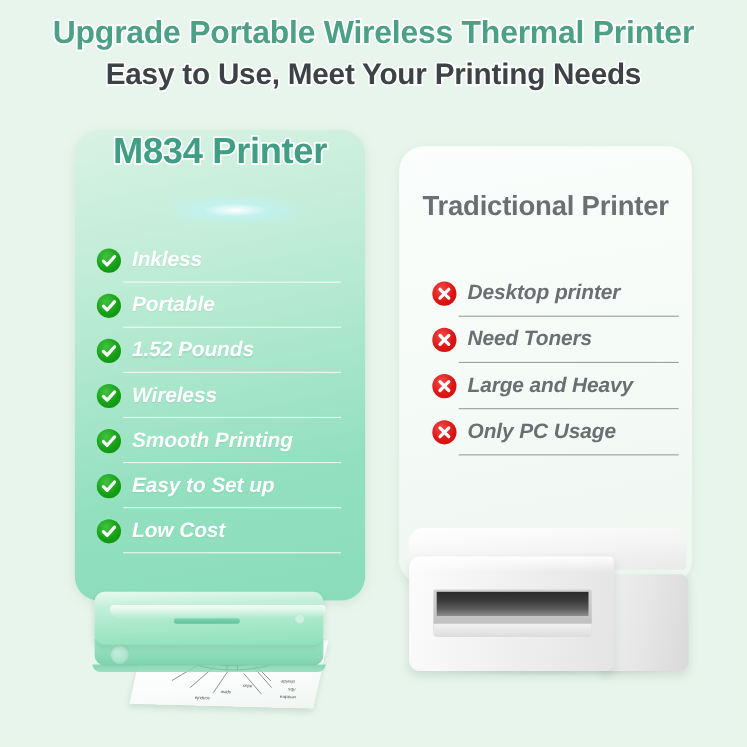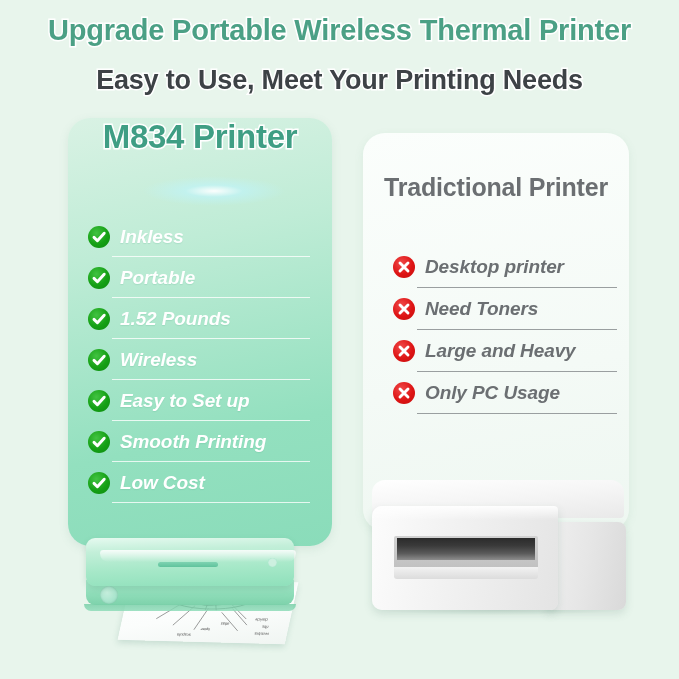--- a/index.html
+++ b/index.html
@@ -13,21 +13,21 @@
 
   
   .header{position:absolute;left:0;top:14px;width:679px;text-align:center;}
   .title-main{
     font-size:29px;font-weight:bold;letter-spacing:-0.2px;
     color:#4ba085;line-height:1.12;
     -webkit-text-stroke:3px #ffffff;paint-order:stroke fill;
     text-shadow:0 0 2px #ffffff;
   }
   .title-sub{
-    margin-top:19px;
+    margin-top:6px;
     font-size:27px;font-weight:bold;letter-spacing:-0.2px;
     color:#3d4246;line-height:1.12;
     -webkit-text-stroke:3px #ffffff;paint-order:stroke fill;
     text-shadow:0 0 2px #ffffff;
   }
 
   
   .card{position:absolute;border-radius:22px;}
   .card-left{
     left:68px;top:118px;width:264px;height:428px;
@@ -224,30 +224,30 @@
       </span>
       <span class="flabel">Wireless</span>
       <span class="fsep"></span>
     </div>
     <div class="frow">
       <span class="fico ok">
         <svg width="22" height="22" viewBox="0 0 22 22">
             <path d="M6 11.4 L9.4 14.8 L16.2 7.2" stroke="#ffffff" stroke-width="2.9" fill="none" stroke-linecap="round" stroke-linejoin="round"></path>
           </svg>
       </span>
+      <span class="flabel">Smooth Printing</span>
+      <span class="fsep"></span>
+    </div>
+    <div class="frow">
+      <span class="fico ok">
+        <svg width="22" height="22" viewBox="0 0 22 22">
+            <path d="M6 11.4 L9.4 14.8 L16.2 7.2" stroke="#ffffff" stroke-width="2.9" fill="none" stroke-linecap="round" stroke-linejoin="round"></path>
+          </svg>
+      </span>
       <span class="flabel">Easy to Set up</span>
-      <span class="fsep"></span>
-    </div>
-    <div class="frow">
-      <span class="fico ok">
-        <svg width="22" height="22" viewBox="0 0 22 22">
-            <path d="M6 11.4 L9.4 14.8 L16.2 7.2" stroke="#ffffff" stroke-width="2.9" fill="none" stroke-linecap="round" stroke-linejoin="round"></path>
-          </svg>
-      </span>
-      <span class="flabel">Smooth Printing</span>
       <span class="fsep"></span>
     </div>
     <div class="frow">
       <span class="fico ok">
         <svg width="22" height="22" viewBox="0 0 22 22">
             <path d="M6 11.4 L9.4 14.8 L16.2 7.2" stroke="#ffffff" stroke-width="2.9" fill="none" stroke-linecap="round" stroke-linejoin="round"></path>
           </svg>
       </span>
       <span class="flabel">Low Cost</span>
       <span class="fsep"></span>

